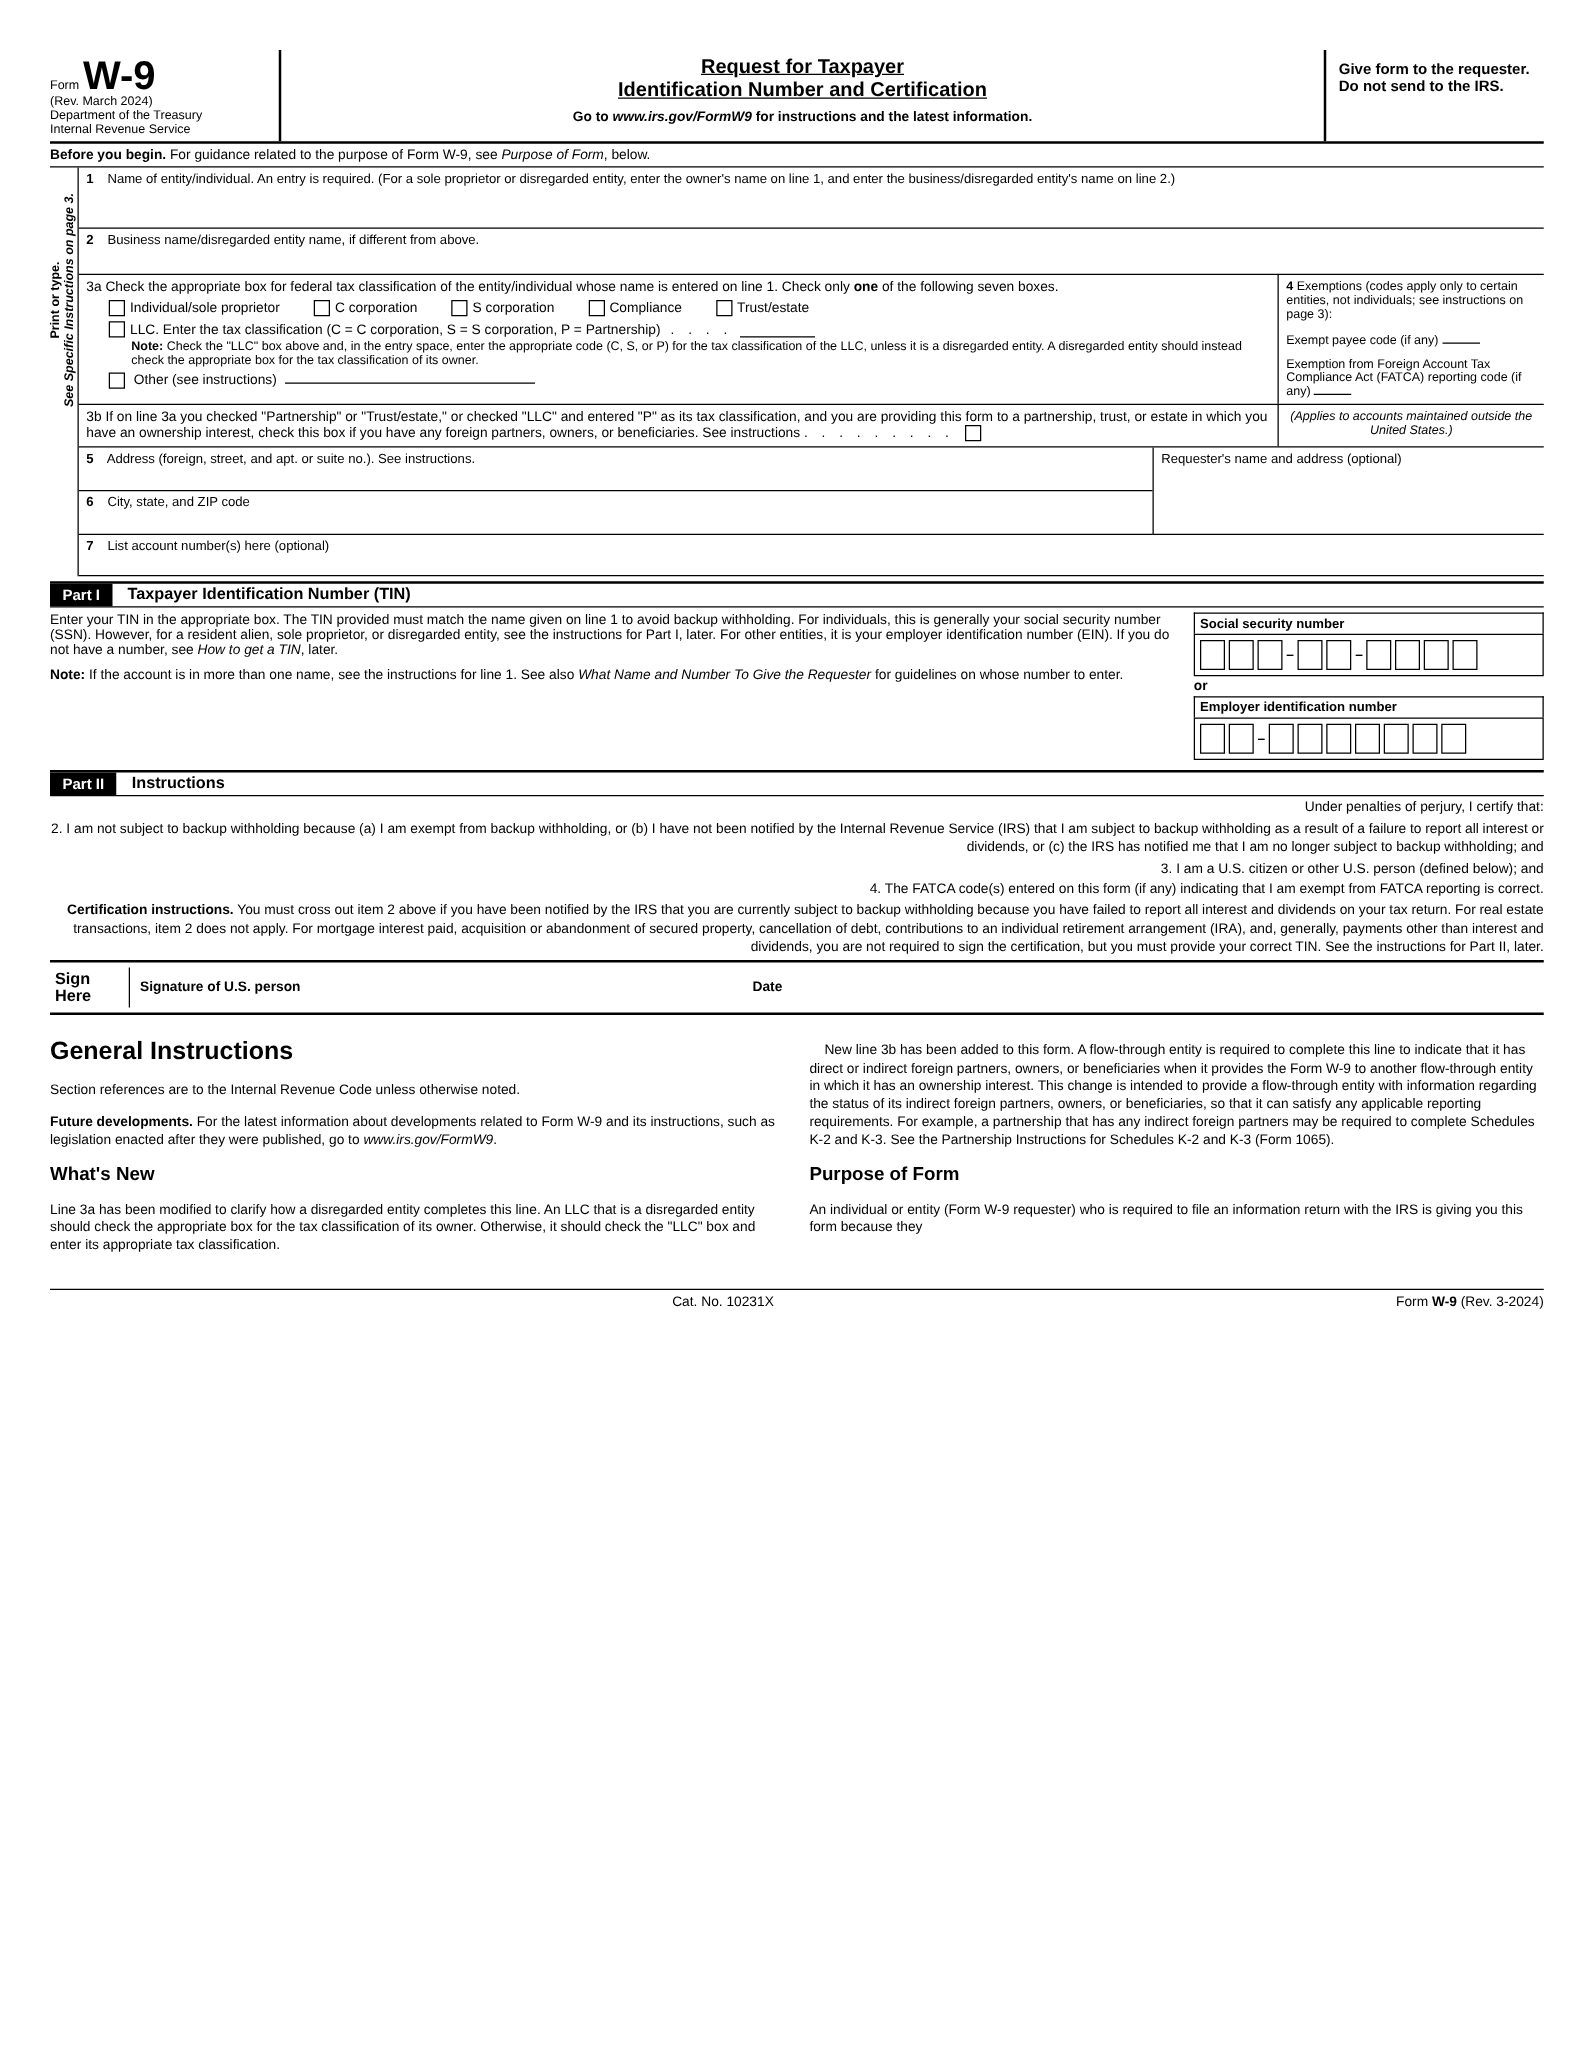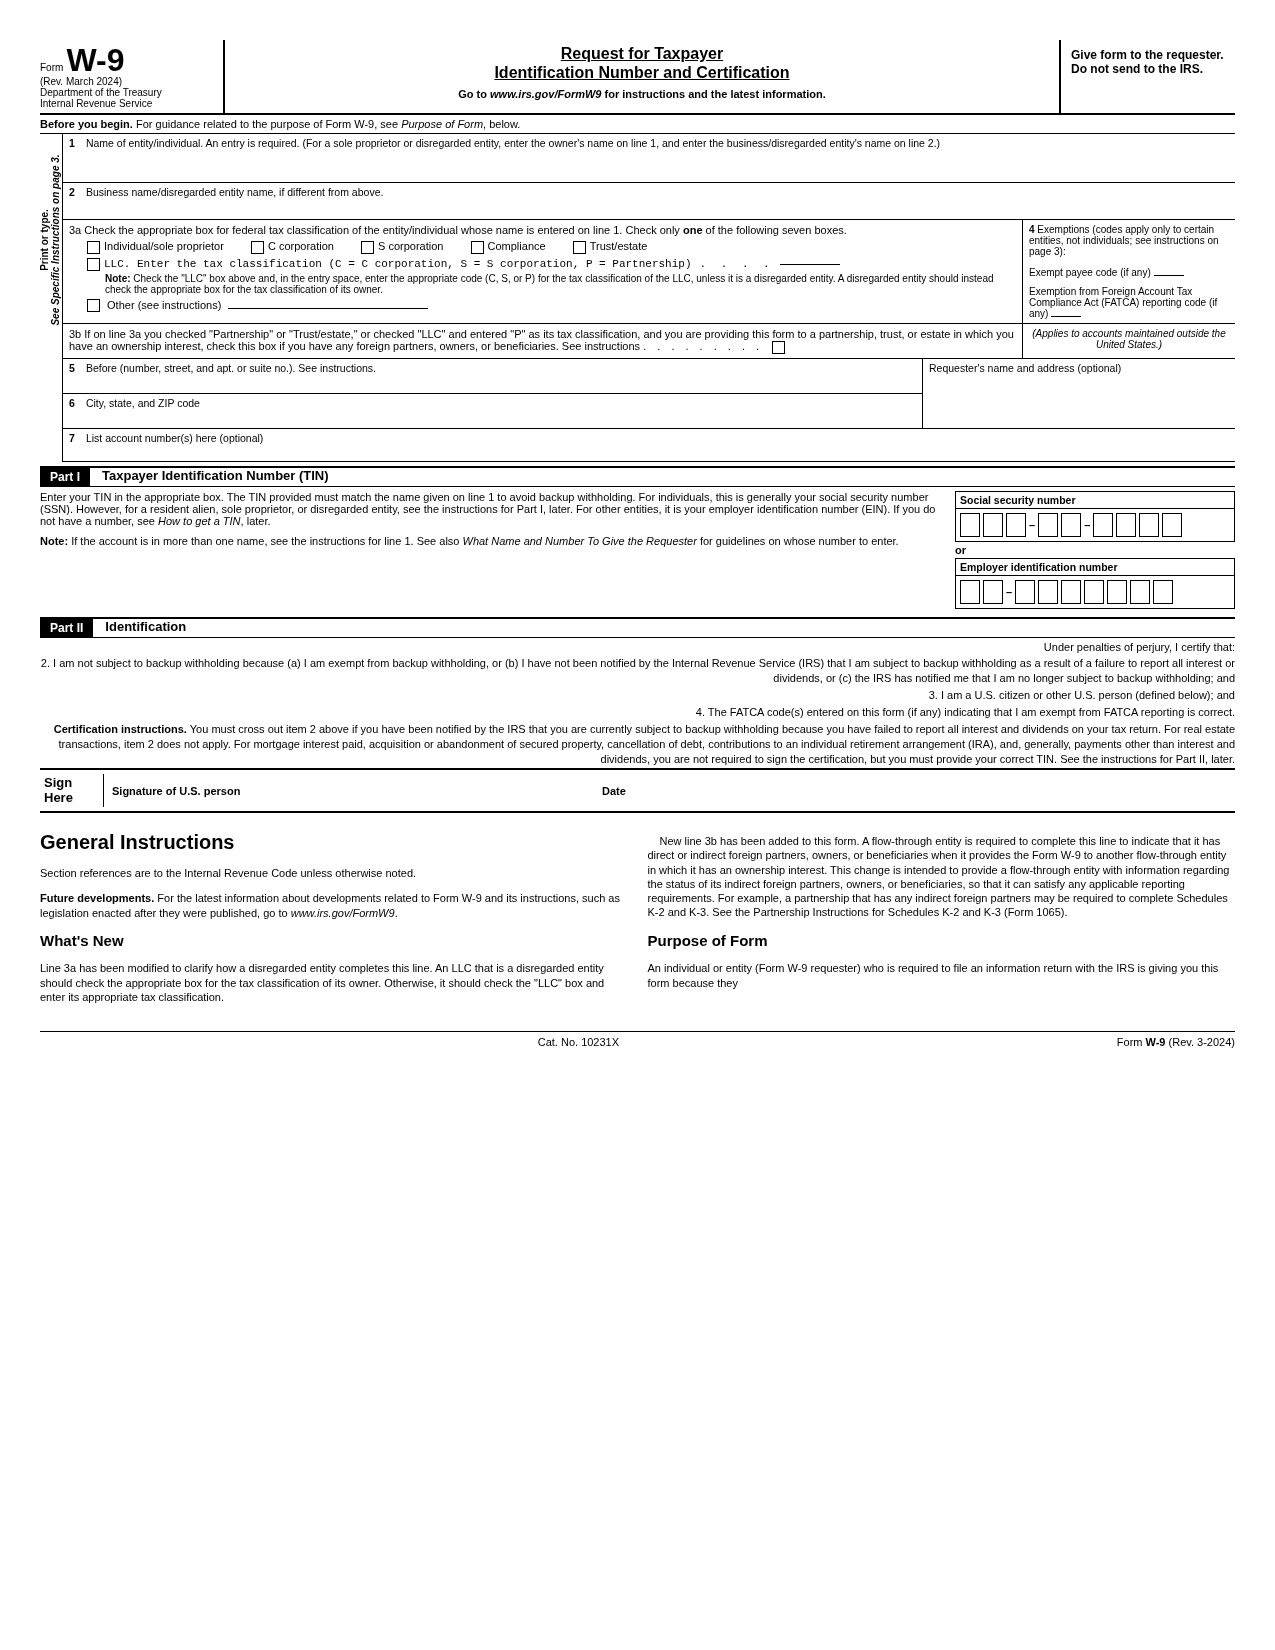--- a/index.html
+++ b/index.html
@@ -118,22 +118,21 @@
   .cb-group {
     margin: 4px 0 4px 18px;
   }
   .cb-item {
     display: inline-block;
     margin-right: 24px;
   }
   .llc-line {
     margin: 4px 0 2px 18px;
     display: flex;
-    align-items: center;
-    font-family: Liberation Mono, monospace;
+    align-items: flex-end;
   }
   .llc-blank {
     border-bottom: 1px solid #000;
     flex: 0 0 60px;
     margin-left: 6px;
   }
   .note-text {
     margin-left: 36px;
     font-size: 10px;
   }
@@ -358,21 +357,21 @@
         <span class="dots"> . . . . . . . . .</span>
         <span class="checkbox" style="margin-left:6px;"></span>
       </div>
       <div class="row3-right" style="font-style:italic;text-align:center;">(Applies to accounts maintained outside the United States.)</div>
     </div>
 
     <div class="addr-container">
       <div class="addr-left">
         <div class="field-row" style="min-height:28px;">
           <span class="num">5</span>
-          <span>Before (number, street, and apt. or suite no.). See instructions.</span>
+          <span>Address (foreign, street, and apt. or suite no.). See instructions.</span>
         </div>
         <div class="field-row" style="min-height:28px;">
           <span class="num">6</span>
           <span>City, state, and ZIP code</span>
         </div>
       </div>
       <div class="addr-right">Requester's name and address (optional)</div>
     </div>
     <div class="field-row" style="min-height:26px;">
       <span class="num">7</span>
@@ -417,21 +416,21 @@
         <div class="digit"></div>
         <div class="digit"></div>
         <div class="digit"></div>
         <div class="digit"></div>
     </div>
   </div>
 </div>
 
 <div class="part-header">
   <div class="part-tag">Part II</div>
-  <div class="part-title">Identification</div>
+  <div class="part-title">Instructions</div>
 </div>
 <div class="cert-list">
   <p>Under penalties of perjury, I certify that:</p>
   <p>2. I am not subject to backup withholding because (a) I am exempt from backup withholding, or (b) I have not been notified by the Internal Revenue Service (IRS) that I am subject to backup withholding as a result of a failure to report all interest or dividends, or (c) the IRS has notified me that I am no longer subject to backup withholding; and</p>
   <p>3. I am a U.S. citizen or other U.S. person (defined below); and</p>
   <p>4. The FATCA code(s) entered on this form (if any) indicating that I am exempt from FATCA reporting is correct.</p>
   <p><b>Certification instructions.</b><span> You must cross out item 2 above if you have been notified by the IRS that you are currently subject to backup withholding because you have failed to report all interest and dividends on your tax return. For real estate transactions, item 2 does not apply. For mortgage interest paid, acquisition or abandonment of secured property, cancellation of debt, contributions to an individual retirement arrangement (IRA), and, generally, payments other than interest and dividends, you are not required to sign the certification, but you must provide your correct TIN. See the instructions for Part II, later.</span></p>
 </div>
 
 <div class="sign-row">

